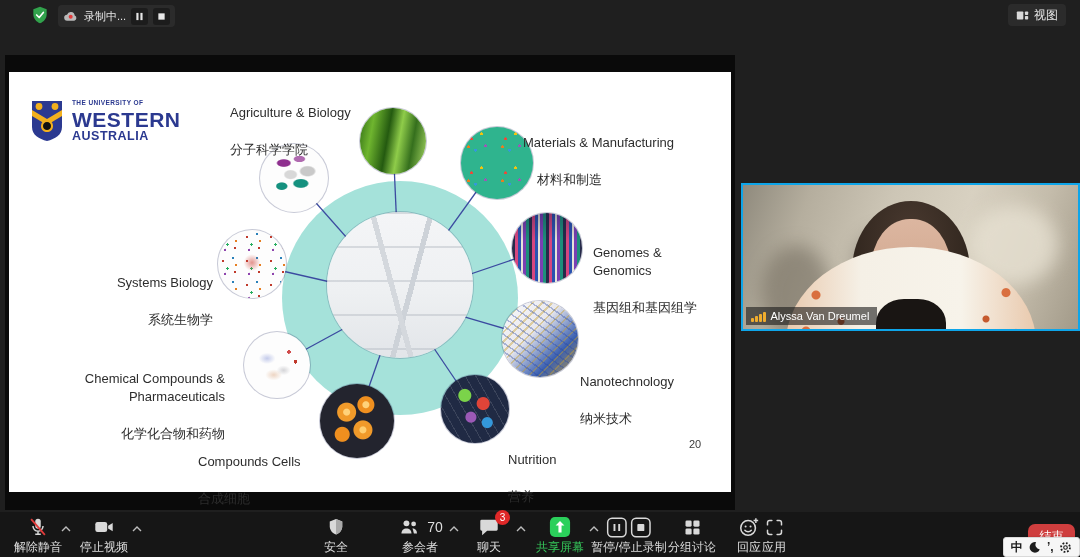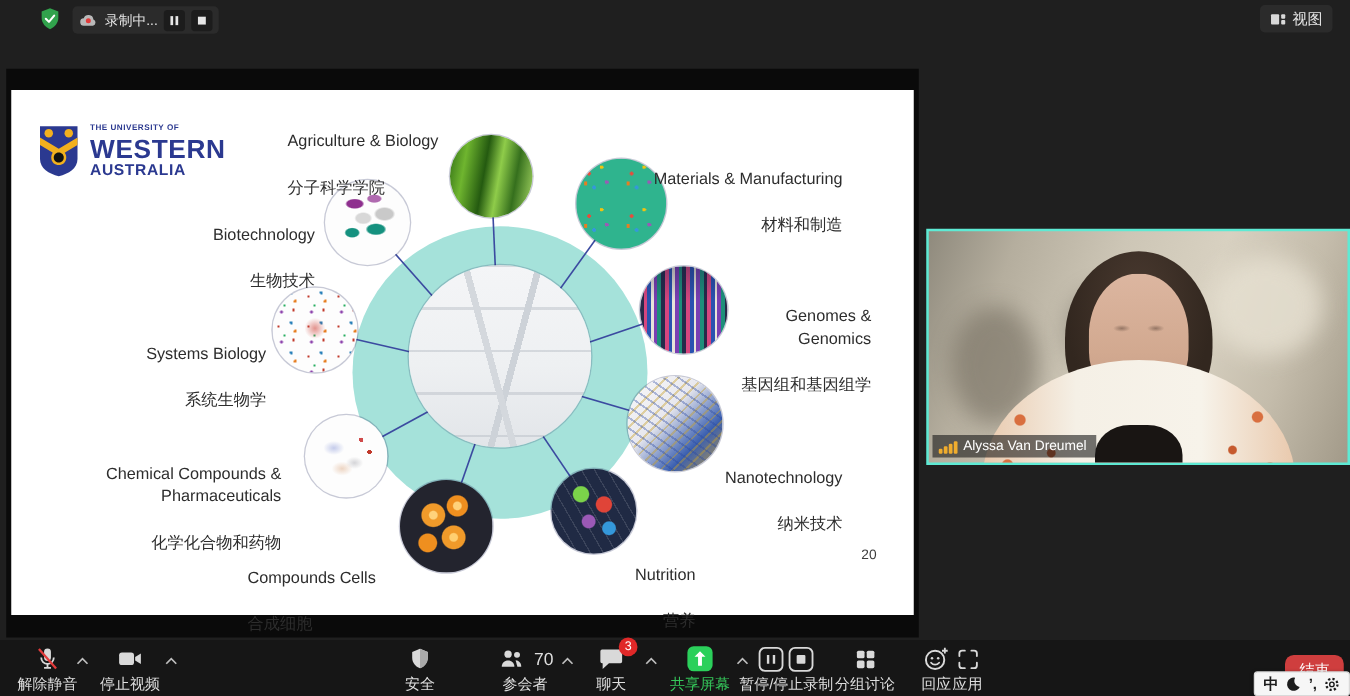--- a/index.html
+++ b/index.html
@@ -99,28 +99,28 @@
       repeating-linear-gradient(60deg, rgba(255,255,255,.12) 0 1px, transparent 1px 9px),
       #202a44; }
   .c-syn { left:311px; top:312px; width:74px; height:74px;
     background:
       radial-gradient(circle 10px at 36% 38%, #ffd27a 0 3px, #f09a2a 4px 9px, transparent 10px),
       radial-gradient(circle 9px at 62% 28%, #ffd27a 0 3px, #ef8f1f 4px 8px, transparent 9px),
       radial-gradient(circle 10px at 58% 62%, #ffcf70 0 3px, #f09a2a 4px 9px, transparent 10px),
       radial-gradient(circle 8px at 30% 68%, #ef8f1f 0 7px, transparent 8px),
       #23242e; }
 
-  .area-label { position:absolute; font-size:13px; color:#2d2d2d; line-height:1.4; white-space:pre-line;text-align:right; }
+  .area-label { position:absolute; font-size:13px; color:#2d2d2d; line-height:1.4; white-space:pre-line; }
   .area-label .en, .area-label .zh { display:block; }
   .lbl-r { text-align:right; }
   .lbl-c { text-align:left; }
   .page-num { position:absolute; left:680px; top:366px; font-size:11px; color:#3c3c3c; }
 
   
-  .webcam { position:absolute; left:741px; top:183px; width:339px; height:189px; background:#5eead4; padding:2px; }
+  .webcam { position:absolute; left:741px; top:183px; width:339px; height:148px; background:#0ea5e9; padding:2px; }
   .video { position:relative; width:100%; height:100%; overflow:hidden;
     background:linear-gradient(110deg,#8f8a7d 0%,#b5ae9e 18%,#cdc6b6 40%,#d8d1c1 60%,#c4bcab 80%,#a29a89 100%); }
   .blob { position:absolute; border-radius:50%; filter:blur(9px); }
   .blob.b1 { left:18px; top:60px; width:70px; height:95px; background:#6e675a; opacity:.55; }
   .blob.b2 { left:110px; top:45px; width:60px; height:70px; background:#57514a; opacity:.4; }
   .blob.b3 { right:20px; top:20px; width:90px; height:80px; background:#e7e1d2; opacity:.8; }
   .hair { position:absolute; left:50%; top:16px; transform:translateX(-50%); width:118px; height:140px;
     border-radius:50% 50% 45% 45%; background:radial-gradient(ellipse at 50% 30%, #4a3a30 0%, #32271f 70%); }
   .face { position:absolute; left:50%; top:34px; transform:translateX(-50%); width:80px; height:104px;
     border-radius:48% 48% 42% 42%;
@@ -251,24 +251,20 @@
       <div class="node c-syn"></div>
 
       <div class="area-label lbl-c" style="left:221px; top:14px; width:160px;">
         <span class="en">Agriculture &amp; Biology</span>
         <span class="zh">分子科学学院</span>
       </div>
       <div class="area-label" style="left:514px; top:44px;">
         <span class="en">Materials &amp; Manufacturing</span>
         <span class="zh" style="padding-left:14px;">材料和制造</span>
       </div>
-      <div class="area-label lbl-r" style="left:103px; top:89px; width:140px;">
-        <span class="en">Biotechnology</span>
-        <span class="zh">生物技术</span>
-      </div>
       <div class="area-label" style="left:584px; top:154px;">
         <span class="en">Genomes &amp;
 Genomics</span>
         <span class="zh">基因组和基因组学</span>
       </div>
       <div class="area-label lbl-r" style="left:64px; top:184px; width:140px;">
         <span class="en">Systems Biology</span>
         <span class="zh">系统生物学</span>
       </div>
       <div class="area-label" style="left:571px; top:283px;">

